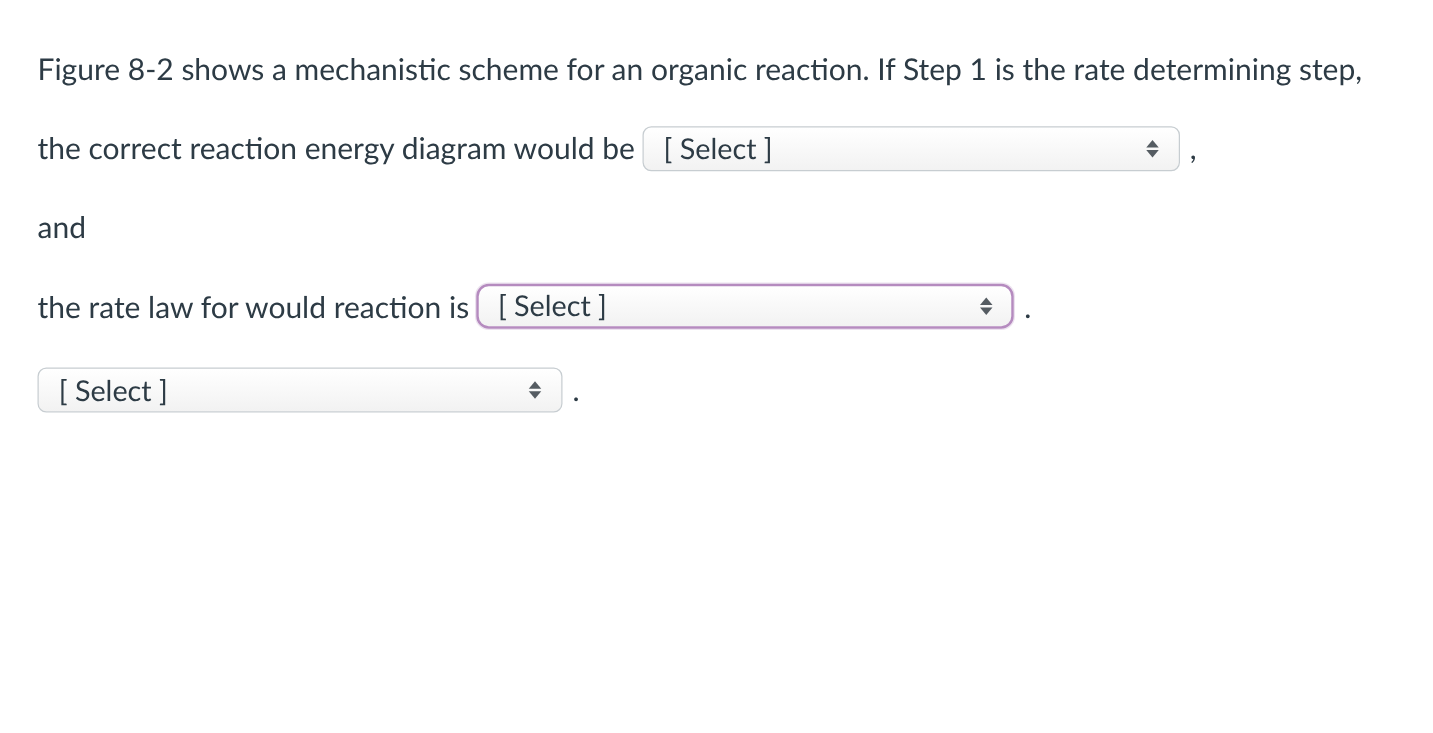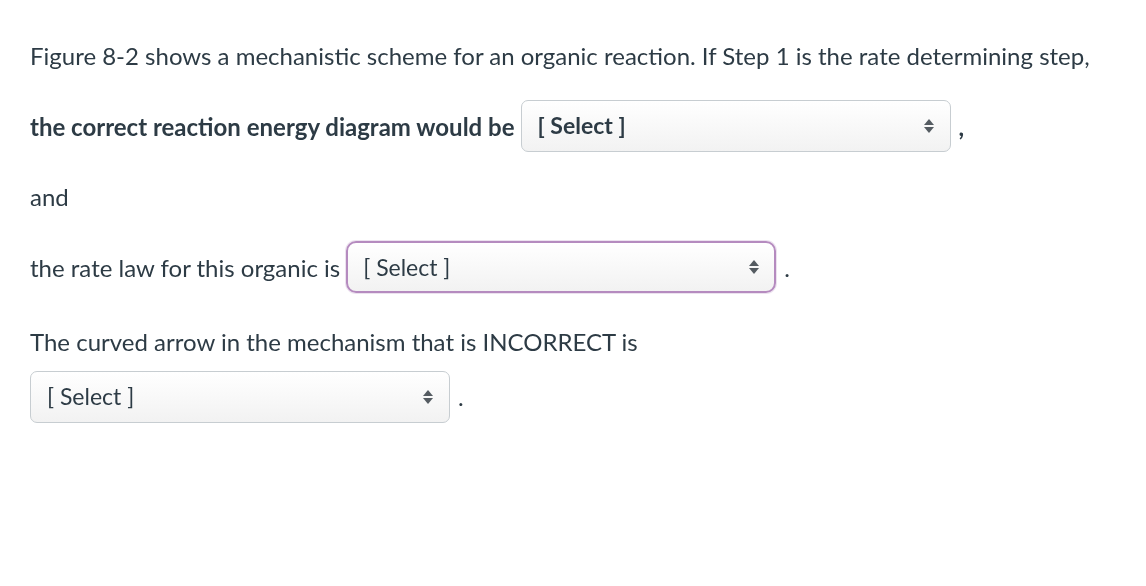--- a/index.html
+++ b/index.html
@@ -20,21 +20,21 @@
       margin-bottom: 26px;
       margin-top: 13px;
     }
     .text-span {
       display: inline;
     }
     .select-box {
       display: inline-flex;
       align-items: center;
       justify-content: space-between;
-      height: 52px;
+      height: 36px;
       border: 1px solid #c7cdd1;
       border-radius: 7px;
       background: linear-gradient(to bottom, #ffffff 0%, #f2f2f2 100%);
       padding: 0 14px 0 16px;
       margin: 0 6px;
       cursor: pointer;
       box-shadow: inset 0 0 0 0 rgba(0,0,0,0);
     }
     .select-box .select-text {
       color: #2d3b45;
@@ -87,52 +87,49 @@
       flex-wrap: wrap;
     }
   </style>
 </head>
 <body>
 
 <div class="paragraph">
   <span class="text-span">Figure 8-2 shows a mechanistic scheme for an organic reaction. If Step 1 is the rate determining step,</span>
 </div>
 
-<div class="inline-group" style="margin-bottom:26px;font-weight:bold;">
+<div class="inline-group" style="margin-bottom:26px;">
   <span class="text-span">the correct reaction energy diagram would be</span>
   <span class="select-box select-wide">
     <span class="select-text">[ Select ]</span>
     <span class="arrows">
       <span class="arrow-up"></span>
       <span class="arrow-down"></span>
     </span>
   </span>
   <span class="trailing-punct">,</span>
 </div>
 
 <div class="paragraph">
   <span class="text-span">and</span>
 </div>
 
 <div class="inline-group" style="margin-bottom:30px;">
-  <span class="text-span">the rate law for this organic is</span>
+  <span class="text-span">the rate law for would reaction is</span>
   <span class="select-box select-med select-focused">
     <span class="select-text">[ Select ]</span>
     <span class="arrows">
       <span class="arrow-up"></span>
       <span class="arrow-down"></span>
     </span>
   </span>
   <span class="trailing-punct">.</span>
 </div>
 
 <div>
-  <div class="paragraph" style="margin-bottom:10px;">
-    <span class="text-span">The curved arrow in the mechanism that is INCORRECT is</span>
-  </div>
   <div class="inline-group">
     <span class="select-box select-narrow" style="margin-left:0;">
       <span class="select-text">[ Select ]</span>
       <span class="arrows">
         <span class="arrow-up"></span>
         <span class="arrow-down"></span>
       </span>
     </span>
     <span class="trailing-punct">.</span>
   </div>

